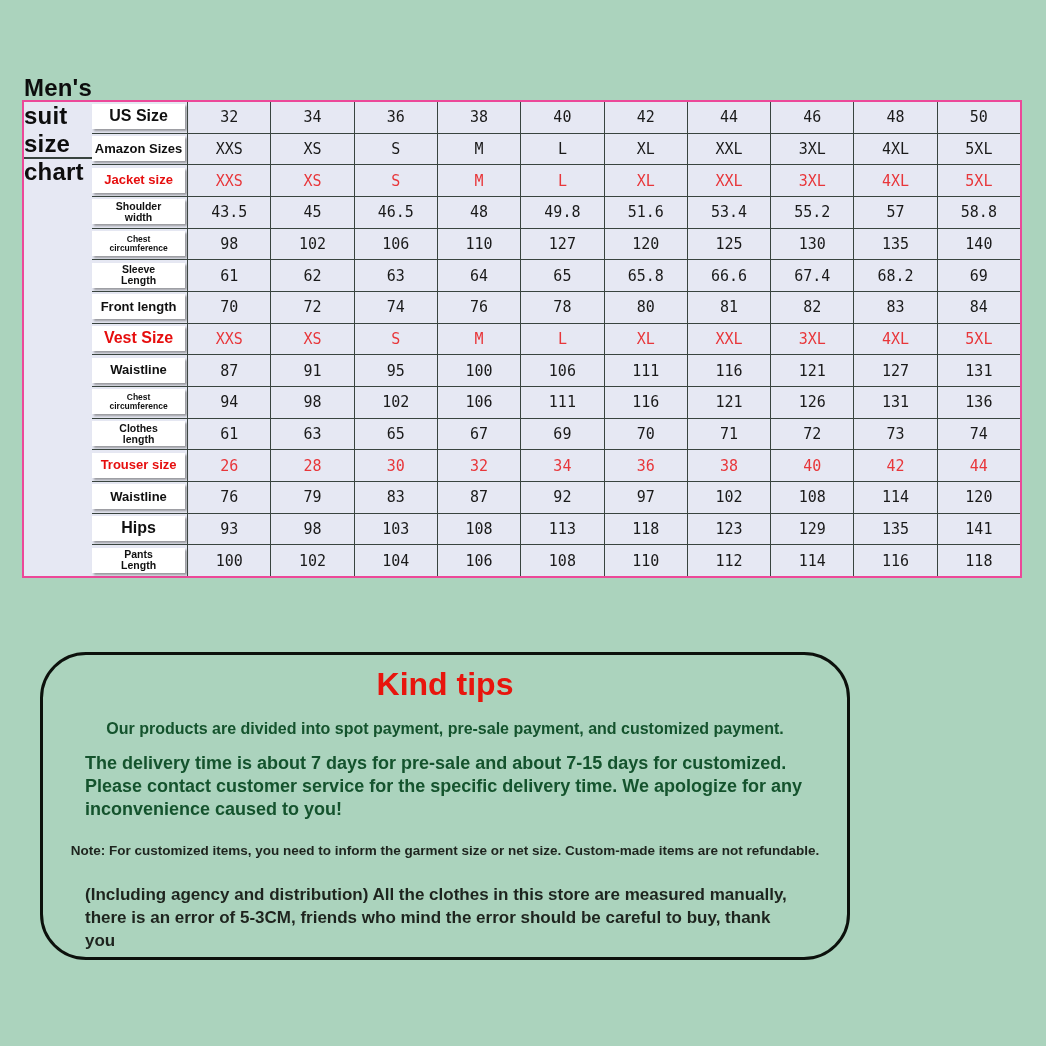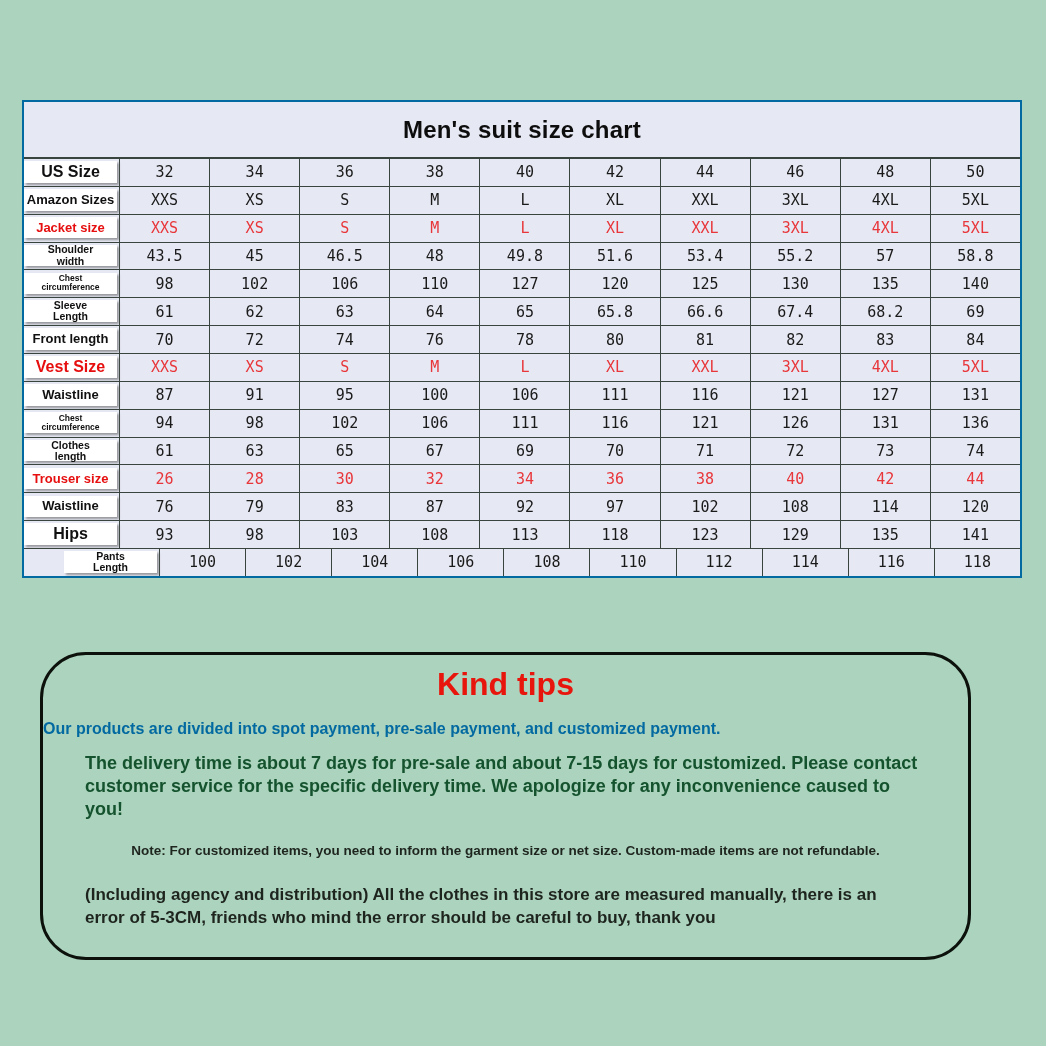--- a/index.html
+++ b/index.html
@@ -8,34 +8,34 @@
     background:#abd3bd;
     font-family:"Liberation Sans",sans-serif;
     position:relative;overflow:hidden;
     color:#1e241e;
   }
   
   .size-table{
     position:absolute;left:22px;top:100px;
     width:1000px;height:478px;
     background:#e6e8f3;
-    border:2px solid #0369a1;
+    border:2px solid #ec4899;
     box-sizing:border-box;
-    display:flex;flex-direction:column;
+    display:flex;
   }
   .table-title{
     height:55px;flex:0 0 55px;
     display:flex;align-items:center;justify-content:center;
     font-weight:bold;font-size:24px;color:#0d0d0d;
     border-bottom:2px solid #39443f;
     letter-spacing:0.2px;
   }
   .rows{flex:1;display:flex;flex-direction:column;}
   .trow{flex:1;display:flex;border-bottom:1px solid #39443f;min-height:0;}
-  .trow:last-child{border-bottom:none;margin-left:40px;}
+  .trow:last-child{border-bottom:none;}
   .label-cell{
     width:96px;flex:0 0 96px;
     border-right:1px solid #39443f;
     box-sizing:border-box;
     display:flex;align-items:center;justify-content:center;
     padding:1px 2px 2px 0;
   }
   .label-inner{
     background:#ffffff;
     width:100%;height:90%;
@@ -54,31 +54,31 @@
     flex:1;border-right:1px solid #39443f;
     display:flex;align-items:center;justify-content:center;
     font-family:"DejaVu Sans Mono","Liberation Mono",monospace;
     font-size:15px;color:#1a1a1a;min-width:0;
   }
   .vcell:last-child{border-right:none;}
   .vcell.red-val{color:#e8363a;}
   
   .tips-box{
     position:absolute;left:40px;top:652px;
-    width:931px;height:308px;
+    width:810px;height:308px;
     border:3px solid #0c110c;border-radius:46px;
     box-sizing:border-box;
   }
   .tips-title{
     margin-top:11px;text-align:center;
     color:#e8150d;font-size:32px;font-weight:bold;
   }
   .tips-line1{
-    margin-top:17px;
-    font-size:16px;font-weight:bold;color:#0369a1;
+    margin-top:17px;text-align:center;
+    font-size:16px;font-weight:bold;color:#14532d;
   }
   .tips-para2{
     margin:14px 44px 0 42px;
     font-size:18px;font-weight:bold;line-height:1.28;color:#14532d;
   }
   .tips-note{
     margin-top:22px;text-align:center;
     font-size:13.5px;font-weight:bold;color:#1e241e;
   }
   .tips-para4{

